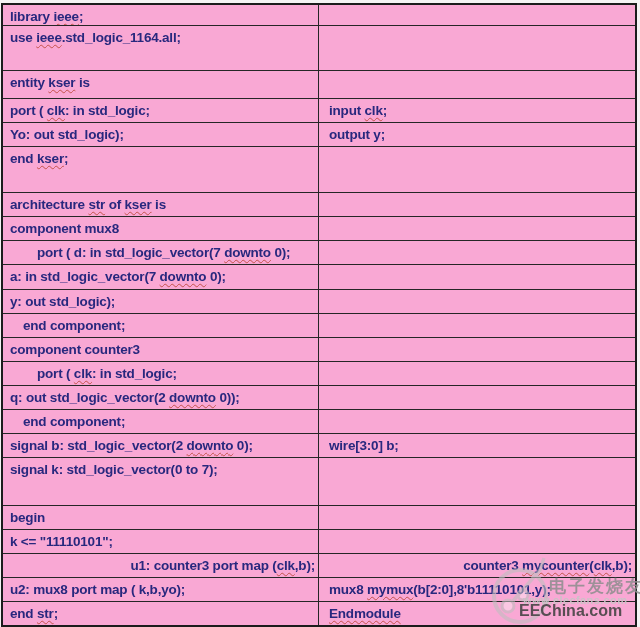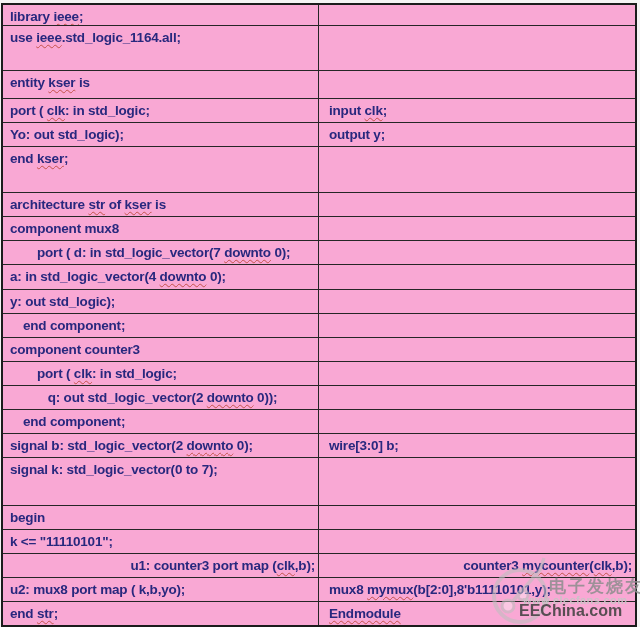--- a/index.html
+++ b/index.html
@@ -75,40 +75,40 @@
       </div>
       <div class="row" style="height: 24px;">
         <div class="cell l"><span>component mux8</span></div>
         <div class="cell r"></div>
       </div>
       <div class="row" style="height: 24px;">
         <div class="cell l ind2"><span>port ( d: in std_logic_vector(7 </span><span class="sq">downto</span><span> 0);</span></div>
         <div class="cell r"></div>
       </div>
       <div class="row" style="height: 25px;">
-        <div class="cell l"><span>a: in std_logic_vector(4 </span><span class="sq">downto</span><span> 0);</span></div>
+        <div class="cell l"><span>a: in std_logic_vector(7 </span><span class="sq">downto</span><span> 0);</span></div>
         <div class="cell r"></div>
       </div>
       <div class="row" style="height: 24px;">
         <div class="cell l"><span>y: out std_logic);</span></div>
         <div class="cell r"></div>
       </div>
       <div class="row" style="height: 24px;">
         <div class="cell l ind1"><span>end component;</span></div>
         <div class="cell r"></div>
       </div>
       <div class="row" style="height: 24px;">
         <div class="cell l"><span>component counter3</span></div>
         <div class="cell r"></div>
       </div>
       <div class="row" style="height: 24px;">
         <div class="cell l ind2"><span>port ( </span><span class="sq">clk</span><span>: in std_logic;</span></div>
         <div class="cell r"></div>
       </div>
-      <div class="row" style="height: 24px; text-align: center;">
+      <div class="row" style="height: 24px;">
         <div class="cell l"><span>q: out std_logic_vector(2 </span><span class="sq">downto</span><span> 0));</span></div>
         <div class="cell r"></div>
       </div>
       <div class="row" style="height: 24px;">
         <div class="cell l ind1"><span>end component;</span></div>
         <div class="cell r"></div>
       </div>
       <div class="row" style="height: 24px;">
         <div class="cell l"><span>signal b: std_logic_vector(2 </span><span class="sq">downto</span><span> 0);</span></div>
         <div class="cell r"><span>wire[3:0] b;</span></div>

